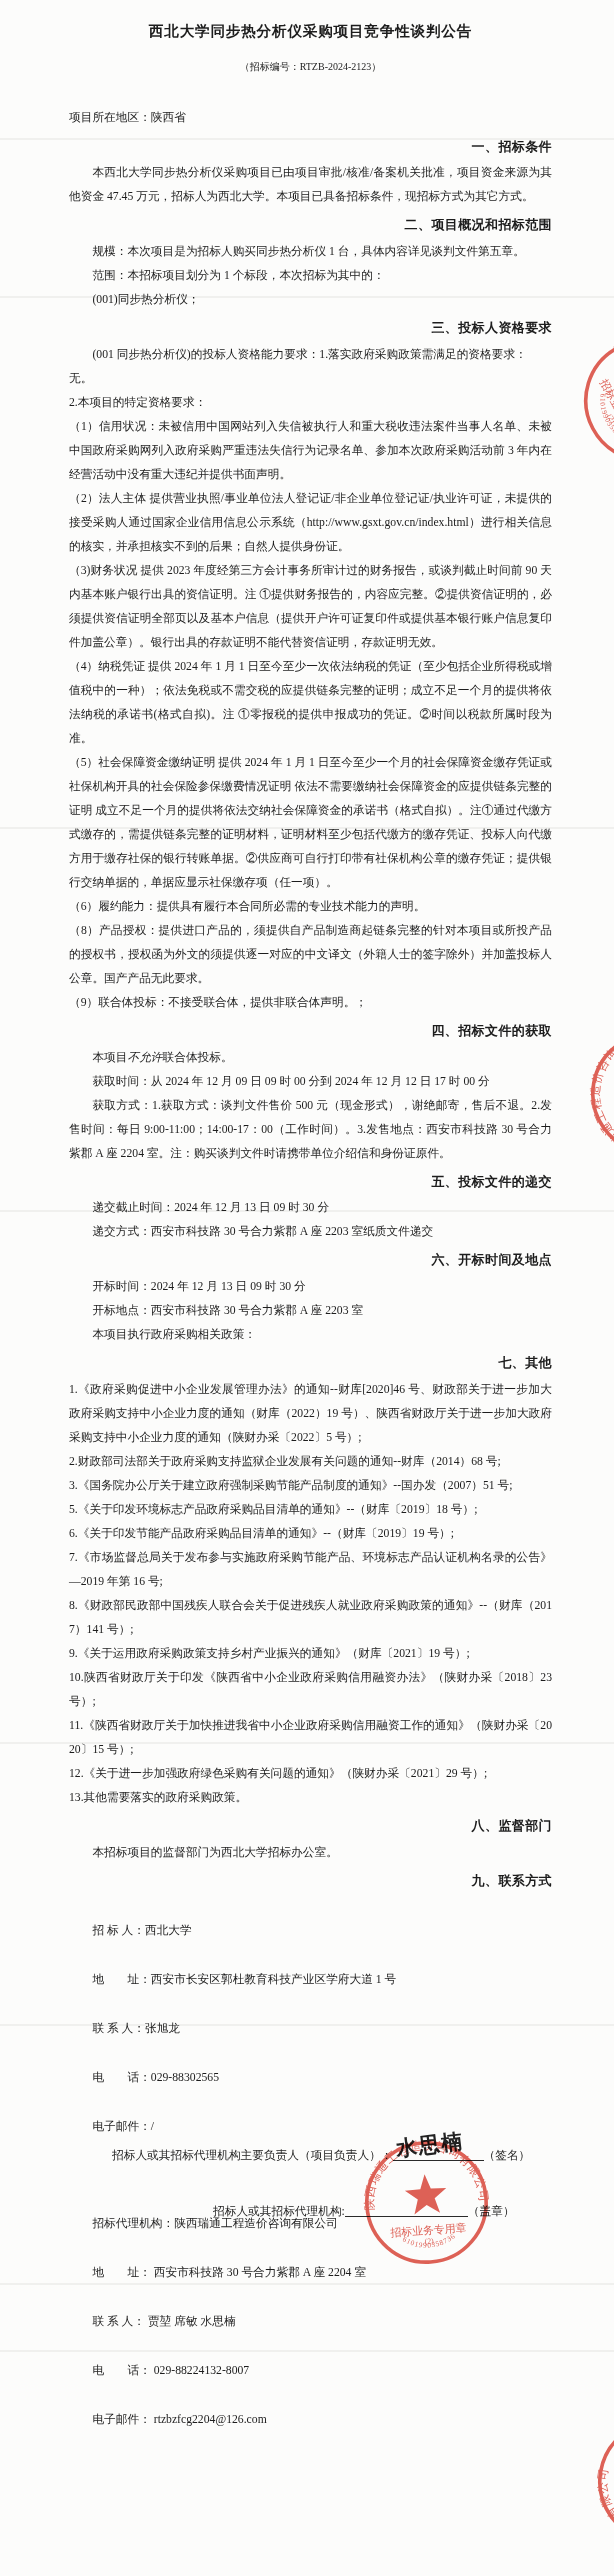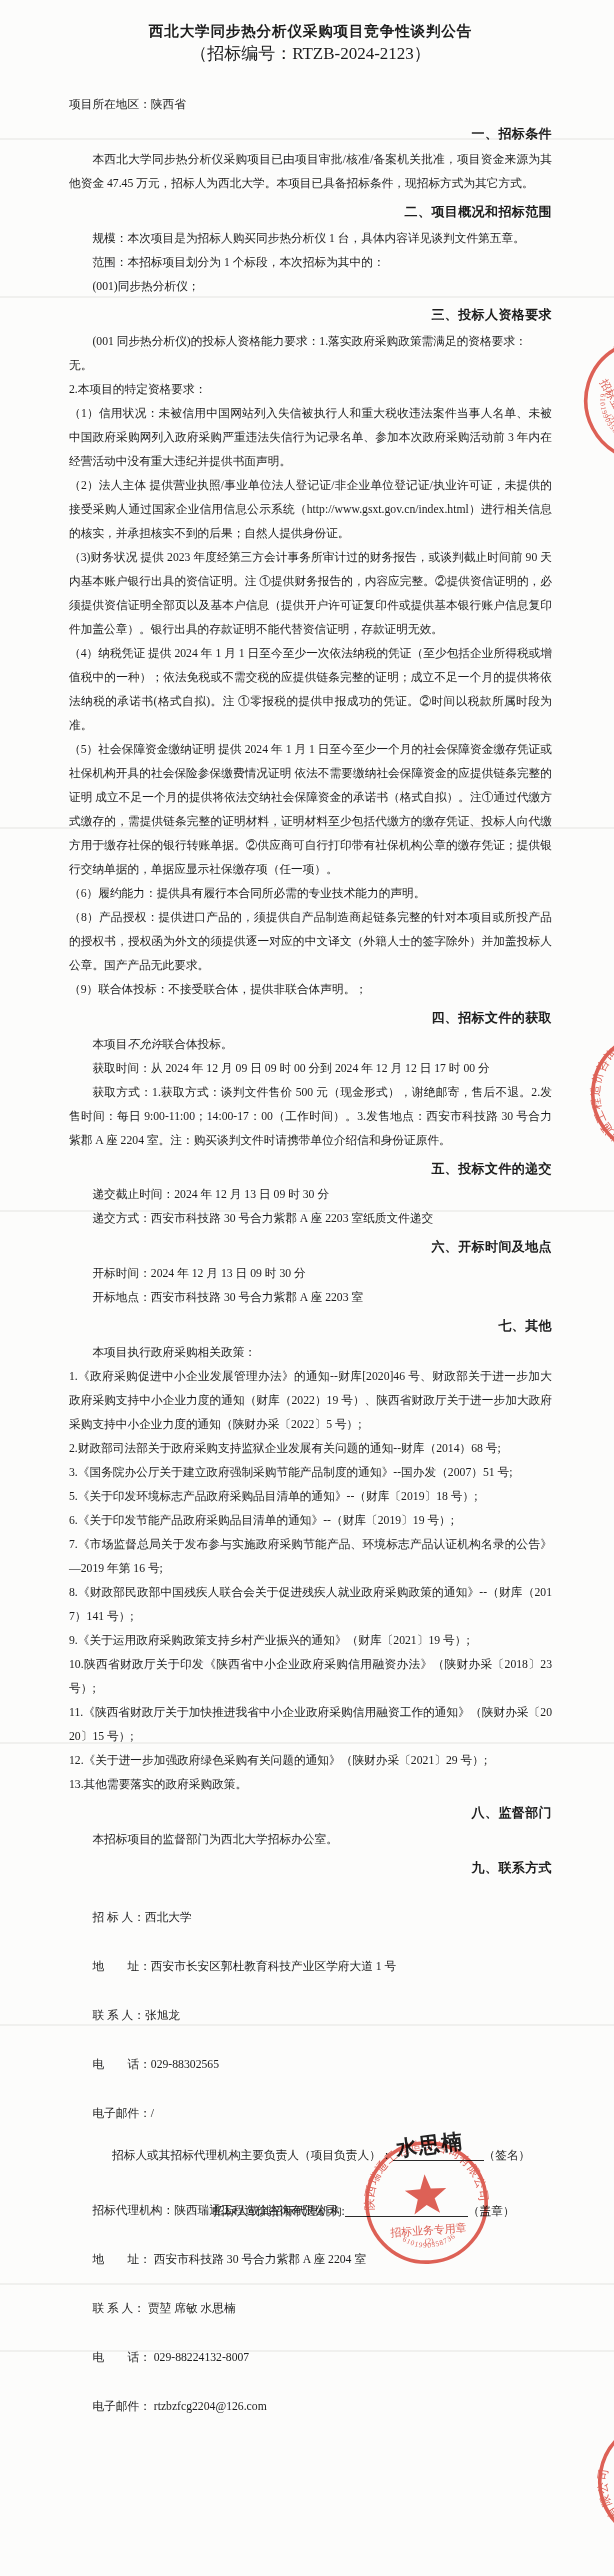--- a/index.html
+++ b/index.html
@@ -1,21 +1,21 @@
 <!DOCTYPE html>
 <html style="font-size:13px"><head>
 <meta charset="utf-8">
 <style>
   html,body{margin:0;padding:0;background:#ffffff;}
   .page{position:relative;width:615px;height:2576px;background:#fcfcfb;overflow:hidden;
         font-family:"Liberation Serif",serif;color:#1d1d1d;padding-left:21px;}
   .scanline{position:absolute;left:0;width:100%;height:1.6px;background:#ebebe8;opacity:.7;}
   .doc{position:absolute;left:69px;top:19.4px;width:483px;}
   .title{text-align:center;font-size:14.6px;font-weight:bold;letter-spacing:0.8px;line-height:24px;margin:0;}
-  .subtitle{text-align:center;font-size:17px;line-height:21px;margin:0 0 0 0;}
+  .subtitle{text-align:center;font-size:10px;line-height:21px;margin:13px 0 0 0;}
   .region{font-size:11.7px;line-height:24px;margin:29px 0 0 0;}
   .blk{margin:0;font-size:11.7px;line-height:24px;text-align:justify;word-break:break-all;}
   .heading{font-family:"Liberation Sans",sans-serif;font-weight:bold;font-size:13px;
            letter-spacing:0.4px;line-height:26px;margin:3.2px 0 1.6px 0;text-align:right;}
   .indent{text-indent:2em;}
   .flush{text-indent:0;}
   .contact{text-indent:2em;line-height:25px;margin-top:24px;}
   .gap{height:24px;}
   .em{font-style:italic;}
   .sig-line{position:absolute;font-size:11.7px;white-space:nowrap;text-align:center;}
@@ -79,22 +79,22 @@
         <p class="blk heading">四、招标文件的获取</p>
         <p class="blk indent"><span>本项目</span><span class="em">不允许</span><span>联合体投标。</span></p>
         <p class="blk indent">获取时间：从 2024 年 12 月 09 日 09 时 00 分到 2024 年 12 月 12 日 17 时 00 分</p>
         <p class="blk indent">获取方式：1.获取方式：谈判文件售价 500 元（现金形式），谢绝邮寄，售后不退。2.发售时间：每日 9:00-11:00；14:00-17：00（工作时间）。3.发售地点：西安市科技路 30 号合力紫郡 A 座 2204 室。注：购买谈判文件时请携带单位介绍信和身份证原件。</p>
         <p class="blk heading">五、投标文件的递交</p>
         <p class="blk indent">递交截止时间：2024 年 12 月 13 日 09 时 30 分</p>
         <p class="blk indent">递交方式：西安市科技路 30 号合力紫郡 A 座 2203 室纸质文件递交</p>
         <p class="blk heading">六、开标时间及地点</p>
         <p class="blk indent">开标时间：2024 年 12 月 13 日 09 时 30 分</p>
         <p class="blk indent">开标地点：西安市科技路 30 号合力紫郡 A 座 2203 室</p>
+        <p class="blk indent">本项目执行政府采购相关政策：</p>
         <p class="blk heading">七、其他</p>
-        <p class="blk indent">本项目执行政府采购相关政策：</p>
         <p class="blk flush">1.《政府采购促进中小企业发展管理办法》的通知--财库[2020]46 号、财政部关于进一步加大政府采购支持中小企业力度的通知（财库（2022）19 号）、陕西省财政厅关于进一步加大政府采购支持中小企业力度的通知（陕财办采〔2022〕5 号）;</p>
         <p class="blk flush">2.财政部司法部关于政府采购支持监狱企业发展有关问题的通知--财库（2014）68 号;</p>
         <p class="blk flush">3.《国务院办公厅关于建立政府强制采购节能产品制度的通知》--国办发（2007）51 号;</p>
         <p class="blk flush">5.《关于印发环境标志产品政府采购品目清单的通知》--（财库〔2019〕18 号）;</p>
         <p class="blk flush">6.《关于印发节能产品政府采购品目清单的通知》--（财库〔2019〕19 号）;</p>
         <p class="blk flush">7.《市场监督总局关于发布参与实施政府采购节能产品、环境标志产品认证机构名录的公告》—2019 年第 16 号;</p>
         <p class="blk flush">8.《财政部民政部中国残疾人联合会关于促进残疾人就业政府采购政策的通知》--（财库（2017）141 号）;</p>
         <p class="blk flush">9.《关于运用政府采购政策支持乡村产业振兴的通知》（财库〔2021〕19 号）;</p>
         <p class="blk flush">10.陕西省财政厅关于印发《陕西省中小企业政府采购信用融资办法》（陕财办采〔2018〕23 号）;</p>
         <p class="blk flush">11.《陕西省财政厅关于加快推进我省中小企业政府采购信用融资工作的通知》（陕财办采〔2020〕15 号）;</p>

